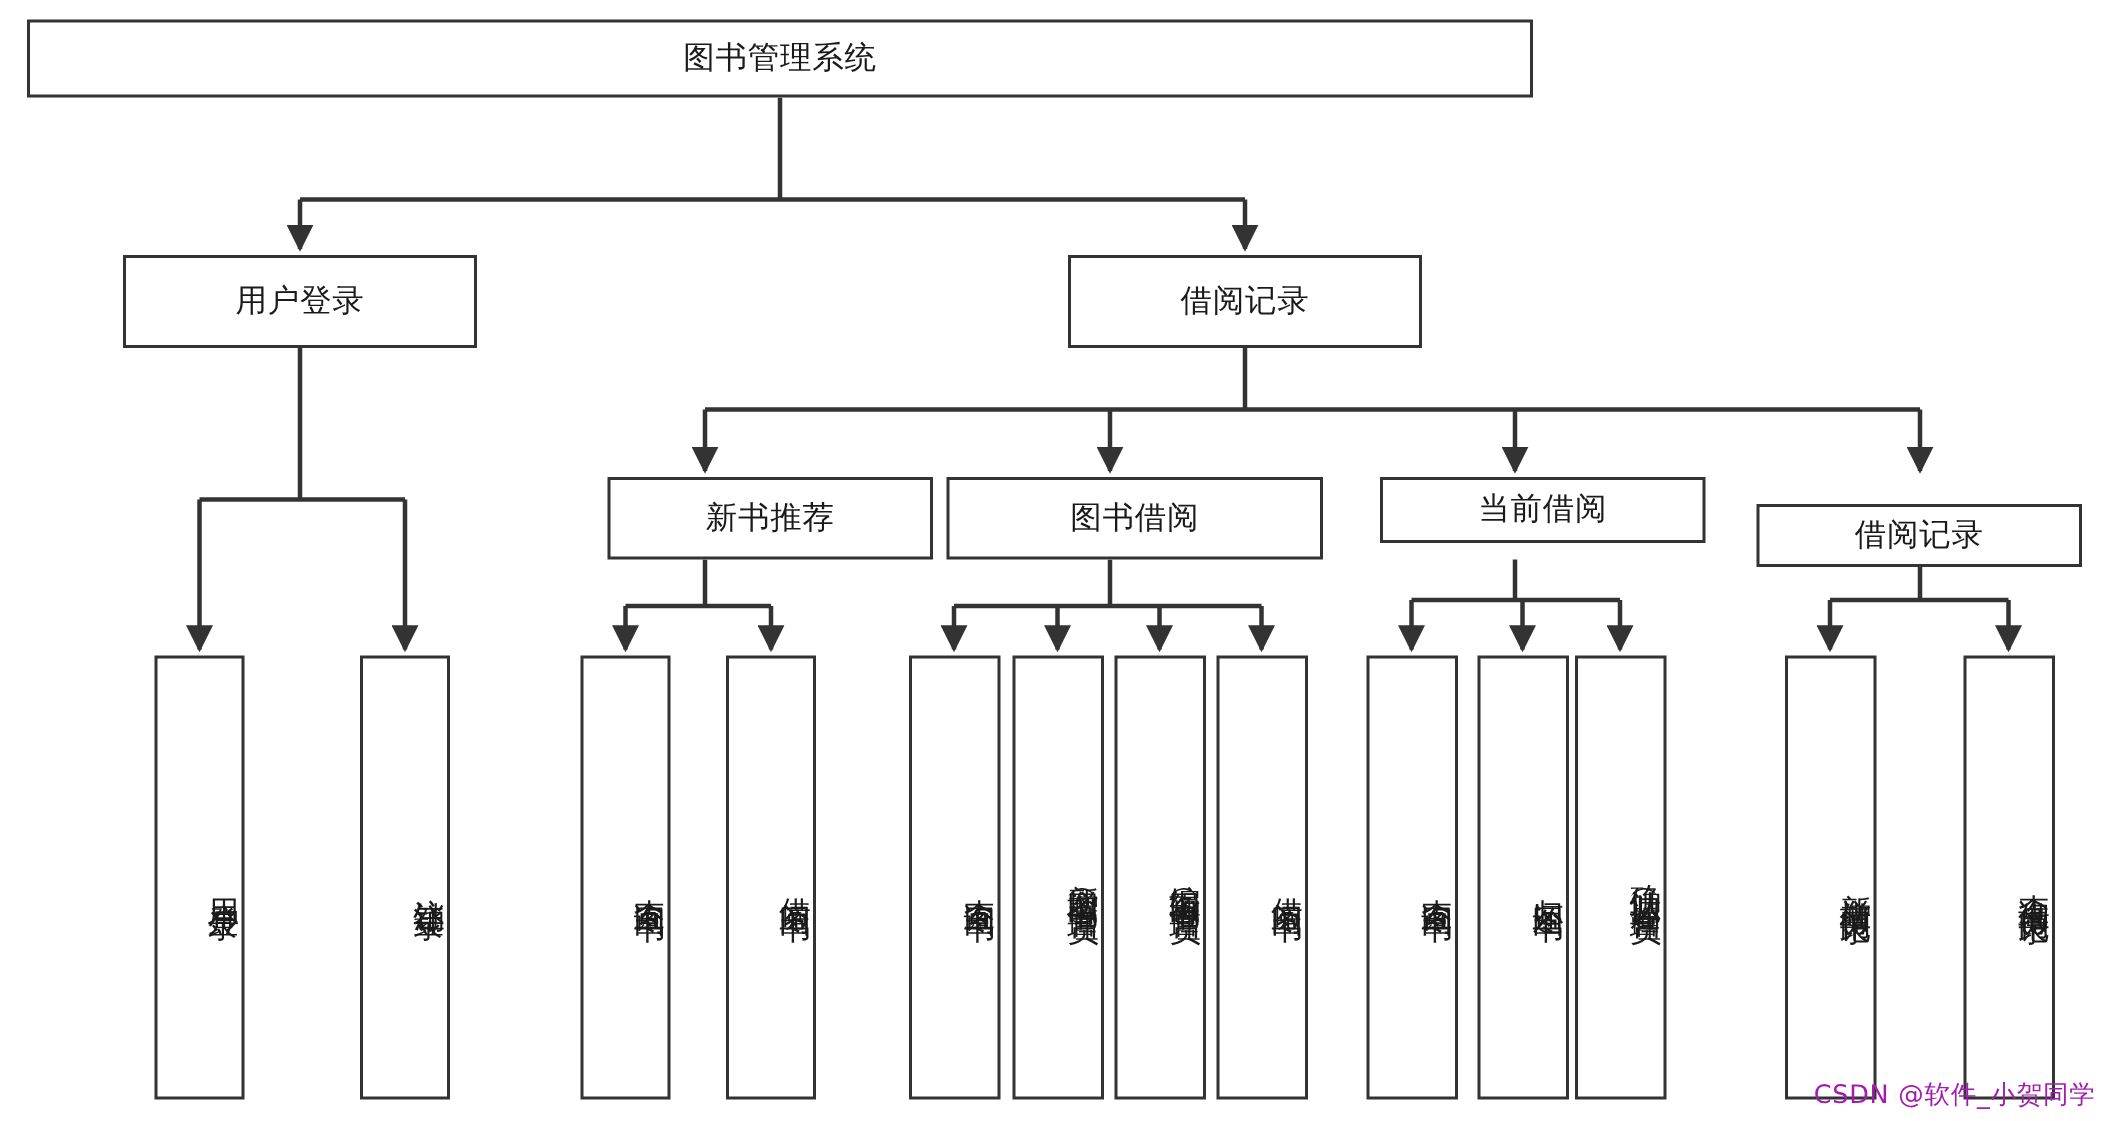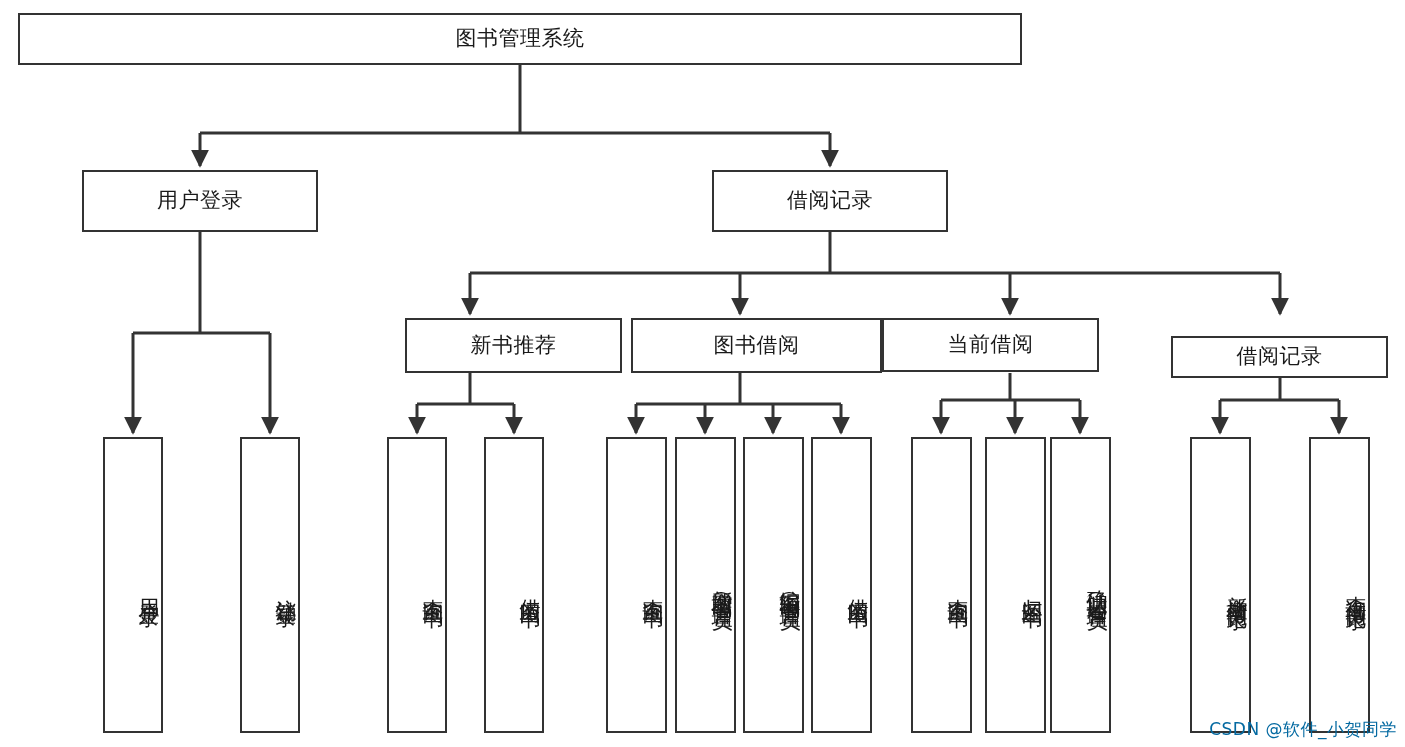--- a/index.html
+++ b/index.html
@@ -56,21 +56,21 @@
   }
   .node-label {
     display: block;
     text-align: center;
   }
   #watermark {
     position: absolute;
     right: 8px;
     bottom: 6px;
     font-size: 17px;
-    color: #0369a1;
+    color: #a21caf;
     letter-spacing: 0.5px;
     white-space: nowrap;
   }
 </style>
 </head>
 <body>
 
 <div id="diagram-root">
 
   <svg id="edge-layer" viewBox="0 0 1405 747" xmlns="http://www.w3.org/2000/svg">
@@ -134,21 +134,21 @@
   <div class="node horizontal" id="node-l2-1" style="left: 712px; top: 170px; width: 236px; height: 62px;">
     <span class="node-label">借阅记录</span>
   </div>
 
   <div class="node horizontal" id="node-l3-0" style="left: 361px; top: 318px; width: 217px; height: 55px; margin-left: 44px;">
     <span class="node-label">新书推荐</span>
   </div>
   <div class="node horizontal" id="node-l3-1" style="left: 631px; top: 318px; width: 251px; height: 55px;">
     <span class="node-label">图书借阅</span>
   </div>
-  <div class="node horizontal" id="node-l3-2" style="left: 882px; top: 318px; width: 217px; height: 54px;">
+  <div class="node horizontal" id="node-l3-2" style="left: 920px; top: 318px; width: 217px; height: 44px;">
     <span class="node-label">当前借阅</span>
   </div>
   <div class="node horizontal" id="node-l3-3" style="left: 1171px; top: 336px; width: 217px; height: 42px;">
     <span class="node-label">借阅记录</span>
   </div>
 
   <div class="node vertical" id="node-leaf-0" style="left: 103px; top: 437px; width: 60px; height: 296px;">
     <span class="node-label">用户登录</span>
   </div>
   <div class="node vertical" id="node-leaf-1" style="left: 240px; top: 437px; width: 60px; height: 296px;">

